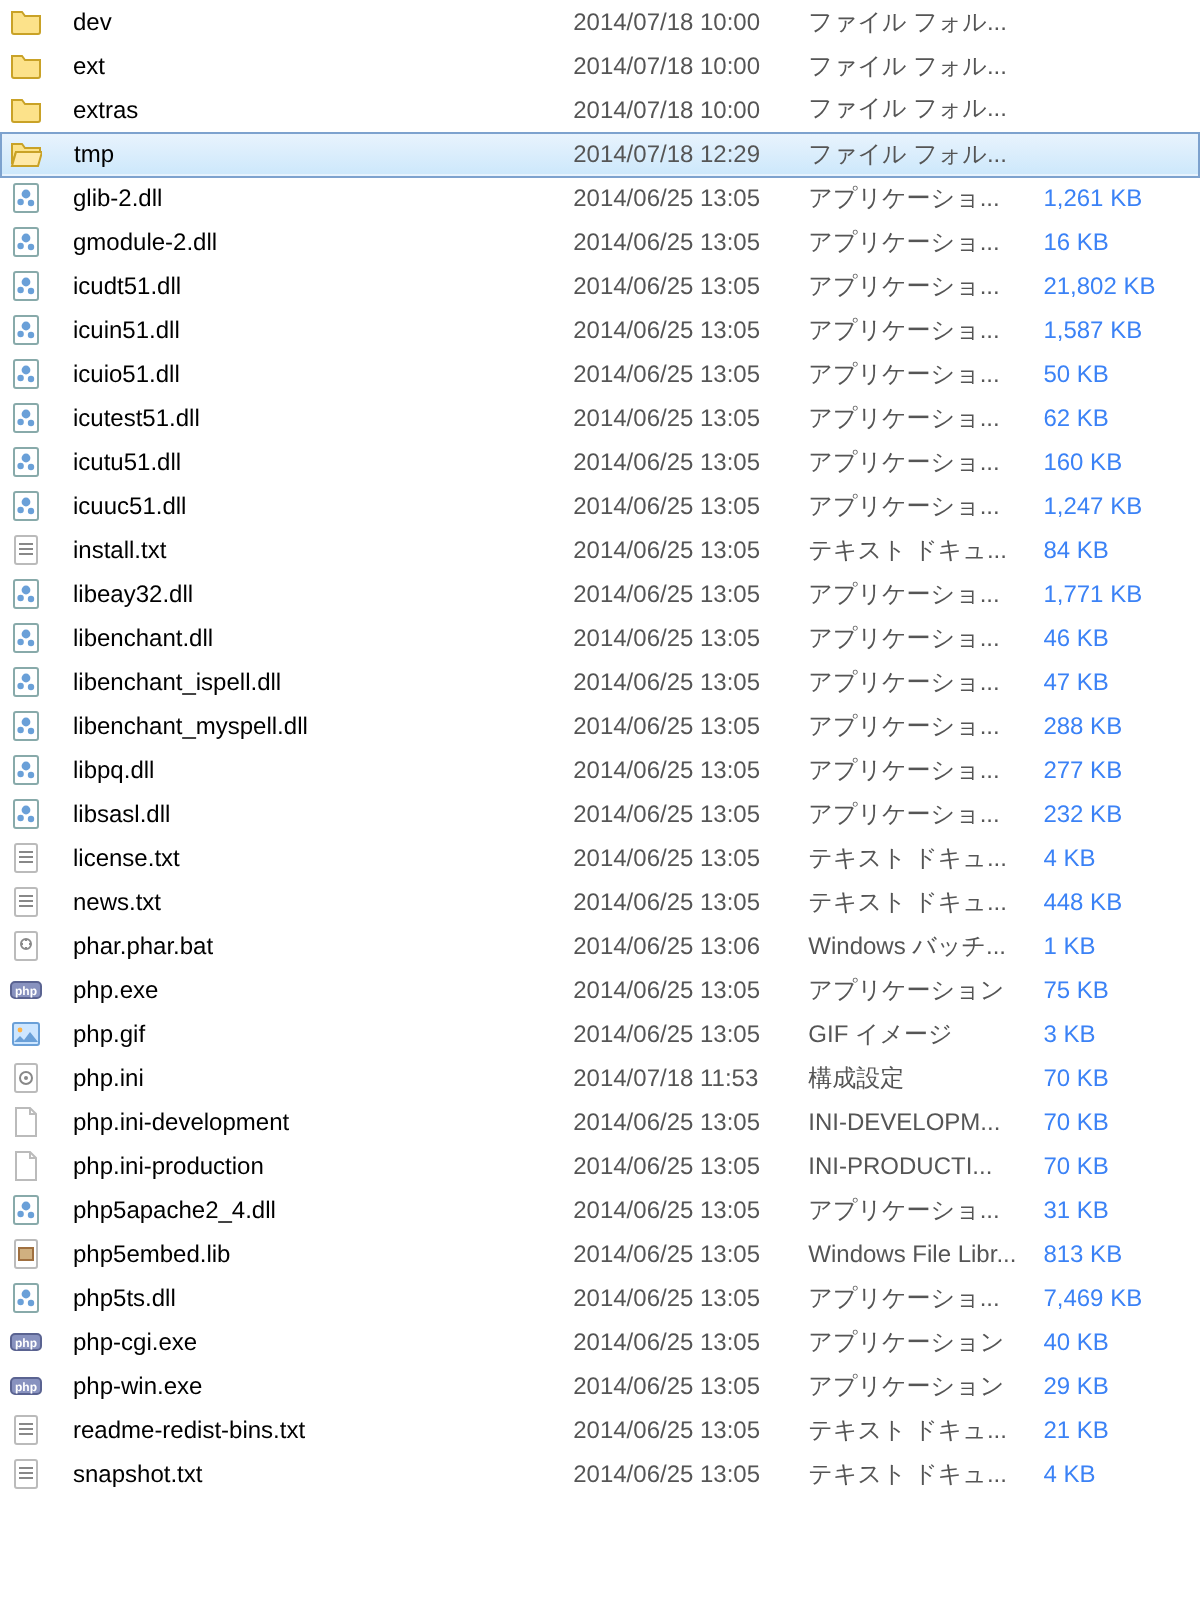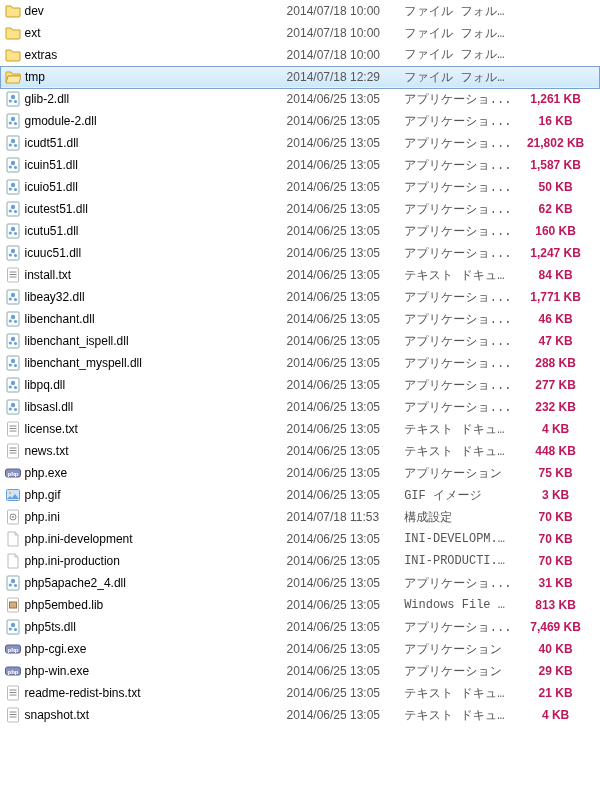--- a/index.html
+++ b/index.html
@@ -29,23 +29,23 @@
   .cell {
     display: table-cell;
     vertical-align: middle;
     padding: 2px 6px 2px 4px;
     white-space: nowrap;
     overflow: hidden;
     text-overflow: ellipsis;
   }
   .col-name { width: 276px; max-width:276px; }
   .col-date { width: 115px; max-width:115px; color:#555; }
-  .col-type { width: 115px; max-width:115px; color:#555;font-family:Liberation Mono, monospace; }
-  .col-size { width: 80px; max-width:80px; text-align: center; color:#be185d; padding-right:10px;font-weight:bold;}
-  .name-inner { display:flex; align-items:center; gap:4px;text-align:center; }
+  .col-type { width: 115px; max-width:115px; color:#555; }
+  .col-size { width: 80px; max-width:80px; text-align: left; color:#3b82f6; padding-right:10px;}
+  .name-inner { display:flex; align-items:center; gap:16px;text-align:center; }
   .icon { width:16px; height:16px; flex:0 0 16px; display:inline-block; }
   .icon svg { width:16px; height:16px; display:block; }
 </style>
 </head>
 <body>
 
 <div class="file-list" id="list">
     <div class="row">
       <div class="cell col-name">
         <div class="name-inner">
@@ -411,20 +411,37 @@
       </div>
       <div class="cell col-date">2014/06/25 13:05</div>
       <div class="cell col-type">テキスト ドキュ...</div>
       <div class="cell col-size">448 KB</div>
     </div>
     <div class="row">
       <div class="cell col-name">
         <div class="name-inner">
           <span class="icon">
             <svg viewBox="0 0 16 16">
+              <rect x="2.5" y="1" width="11" height="14" rx="1" fill="#fff" stroke="#bbb"></rect>
+              <circle cx="8" cy="7" r="2.5" fill="none" stroke="#888"></circle>
+              <path d="M8 4.5v1M8 8.5v1M5.5 7h1M9.5 7h1" stroke="#888"></path>
+            </svg>
+          </span>
+          <span>phar.phar.bat</span>
+        </div>
+      </div>
+      <div class="cell col-date">2014/06/25 13:06</div>
+      <div class="cell col-type">Windows バッチ...</div>
+      <div class="cell col-size">1 KB</div>
+    </div>
+    <div class="row">
+      <div class="cell col-name">
+        <div class="name-inner">
+          <span class="icon">
+            <svg viewBox="0 0 16 16">
               <rect x="0.5" y="4" width="15" height="8" rx="2" fill="#8892bf" stroke="#5a6391"></rect>
               <text x="8" y="10.5" font-size="6" text-anchor="middle" fill="#fff" font-family="sans-serif" font-weight="bold">php</text>
             </svg>
           </span>
           <span>php.exe</span>
         </div>
       </div>
       <div class="cell col-date">2014/06/25 13:05</div>
       <div class="cell col-type">アプリケーション</div>
       <div class="cell col-size">75 KB</div>

